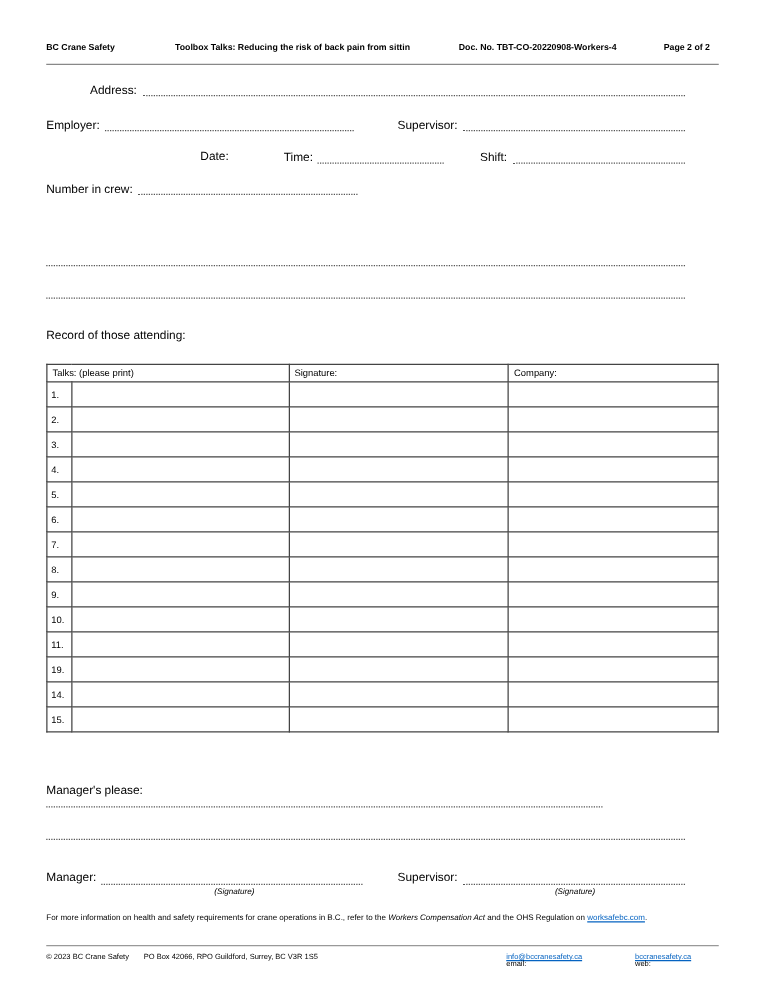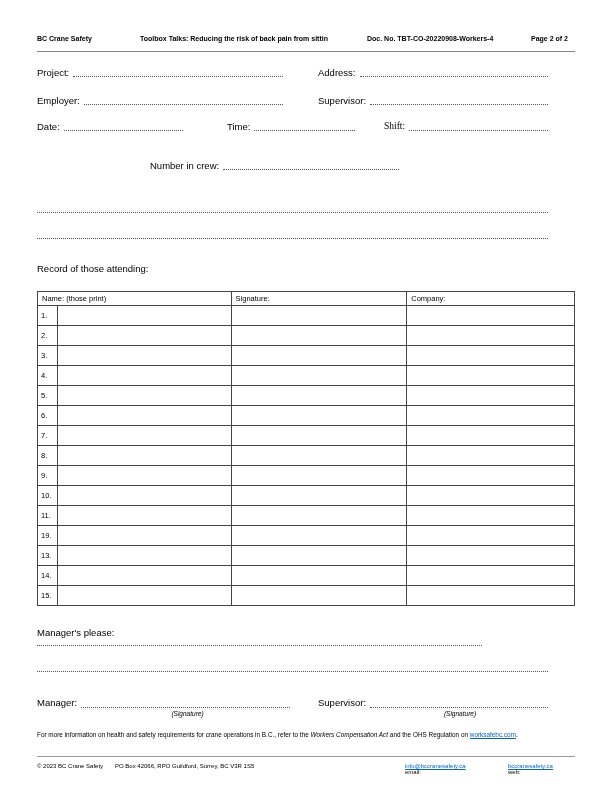--- a/index.html
+++ b/index.html
@@ -16,27 +16,27 @@
   .h-doc   { left:330px; }
   .h-page  { left:494px; }
 
   
   .frow { position:absolute; left:37px; right:64px; height:14px; display:flex; align-items:flex-end; }
   .frow .lbl { font-size:9.5px; line-height:1; white-space:nowrap; }
   .dotline { flex:1; border-bottom:1px dotted #555; height:10px; margin-left:4px; }
   .fgroup { display:flex; align-items:flex-end; }
   .spacer { flex:none; }
 
-  .row1 { top:63px; }  .row2 { top:91px; }  .row3 { top:117px; }  .row4 { top:156px;justify-content:center; }
+  .row1 { top:63px; }  .row2 { top:91px; }  .row3 { top:117px; }  .row4 { top:142px; }
 
   .g-project  { width:246px; } .g-address { flex:1; }
   .g-employer { width:246px; } .g-superv  { flex:1; }
-  .g-date  { width:146px; } .sp1 { width:44px; }
+  .g-date  { width:146px;flex-direction:column; } .sp1 { width:44px; }
   .g-time  { width:128px; } .sp2 { width:29px; }
-  .g-shift { flex:1;font-family:Liberation Serif, serif; }
+  .g-shift { flex:1; }
   .g-crew  { width:249px; } .sp3 { width:36px; }
   .g-attend{ flex:1; }
   .sp0 { width:35px; }
 
   
   .concerns { top:178px; }
   .freeline { position:absolute; left:37px; right:64px; border-bottom:1px dotted #555; height:1px; }
   .cline2 { top:212px; } .cline3 { top:238px; }
 
   
@@ -78,24 +78,20 @@
 <div class="page">
 
   <div class="header">
     <span class="h-org">BC Crane Safety</span>
     <span class="h-title">Toolbox Talks: Reducing the risk of back pain from sittin</span>
     <span class="h-doc">Doc. No. TBT-CO-20220908-Workers-4</span>
     <span class="h-page">Page 2 of 2</span>
   </div>
 
   <div class="frow row1">
-    <div class="fgroup g-project">
-      <span class="lbl">Project:</span>
-      <span class="dotline"></span>
-    </div>
     <div class="spacer sp0"></div>
     <div class="fgroup g-address">
       <span class="lbl">Address:</span>
       <span class="dotline"></span>
     </div>
   </div>
 
   <div class="frow row2">
     <div class="fgroup g-employer">
       <span class="lbl">Employer:</span>
@@ -140,21 +136,21 @@
 
   <table class="attend">
     <colgroup>
       <col class="c-num">
         <col class="c-name">
         <col class="c-sig">
         <col class="c-co">
     </colgroup>
     <thead>
       <tr>
-        <th colspan="2">Name: (those print)</th>
+        <th colspan="2">Talks: (please print)</th>
         <th>Signature:</th>
         <th>Company:</th>
       </tr>
     </thead>
     <tbody id="attend-body">
         <tr>
           <td class="num">1.</td>
           <td class="name"></td>
           <td class="sig"></td>
           <td class="co"></td>
@@ -214,26 +210,20 @@
           <td class="co"></td>
         </tr>
         <tr>
           <td class="num">11.</td>
           <td class="name"></td>
           <td class="sig"></td>
           <td class="co"></td>
         </tr>
         <tr>
           <td class="num">19.</td>
-          <td class="name"></td>
-          <td class="sig"></td>
-          <td class="co"></td>
-        </tr>
-        <tr>
-          <td class="num">13.</td>
           <td class="name"></td>
           <td class="sig"></td>
           <td class="co"></td>
         </tr>
         <tr>
           <td class="num">14.</td>
           <td class="name"></td>
           <td class="sig"></td>
           <td class="co"></td>
         </tr>

